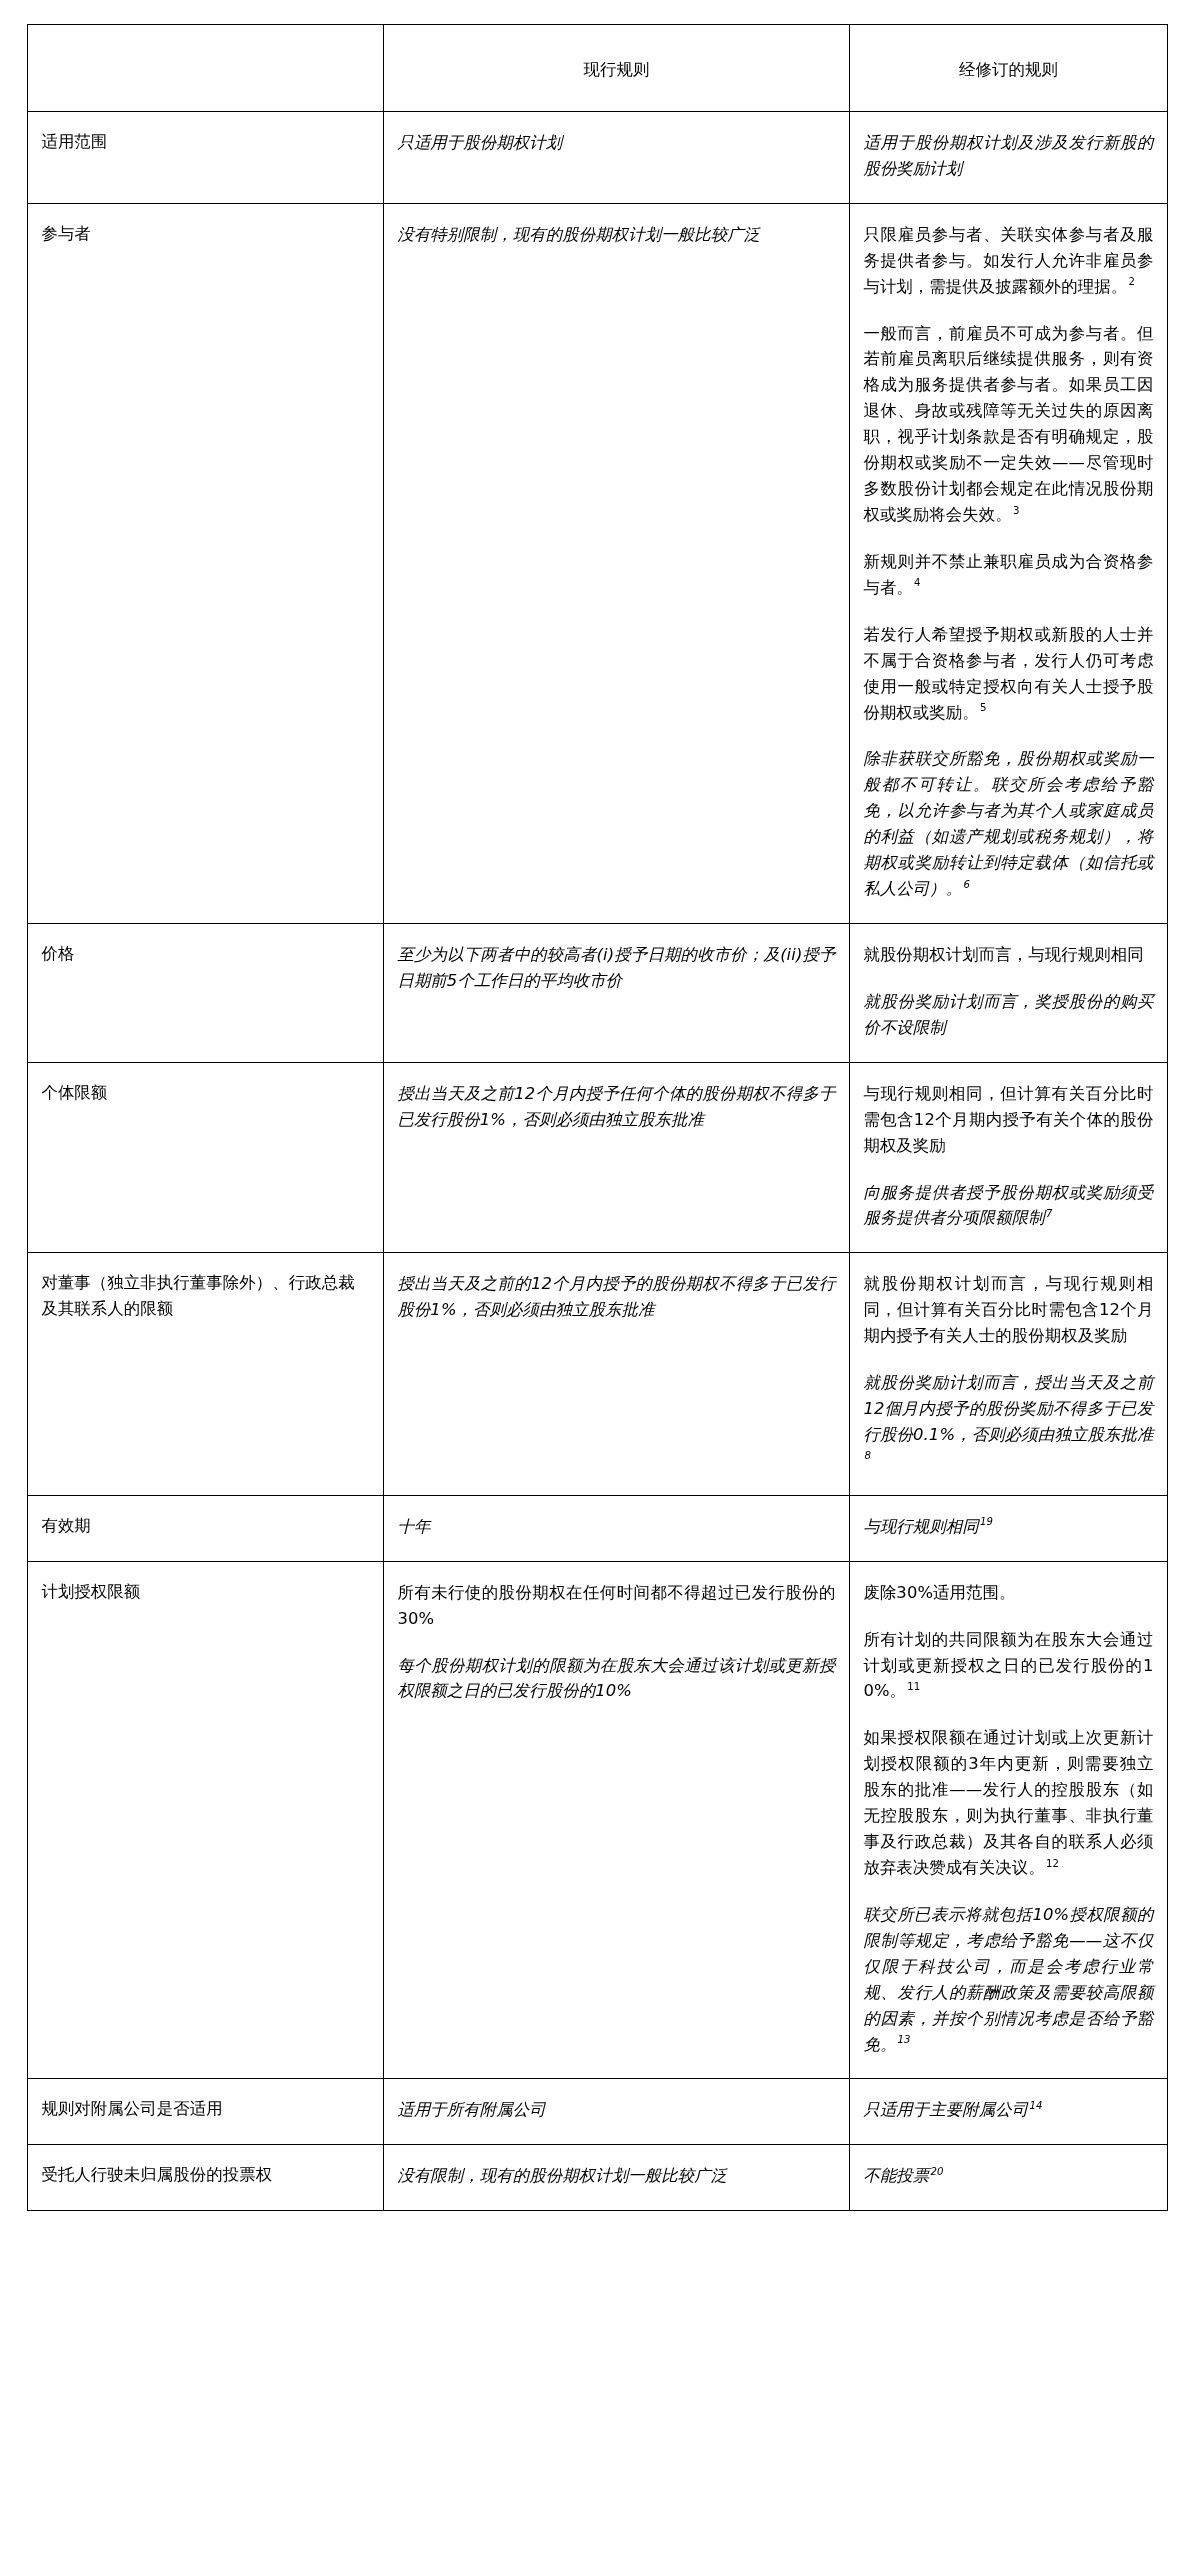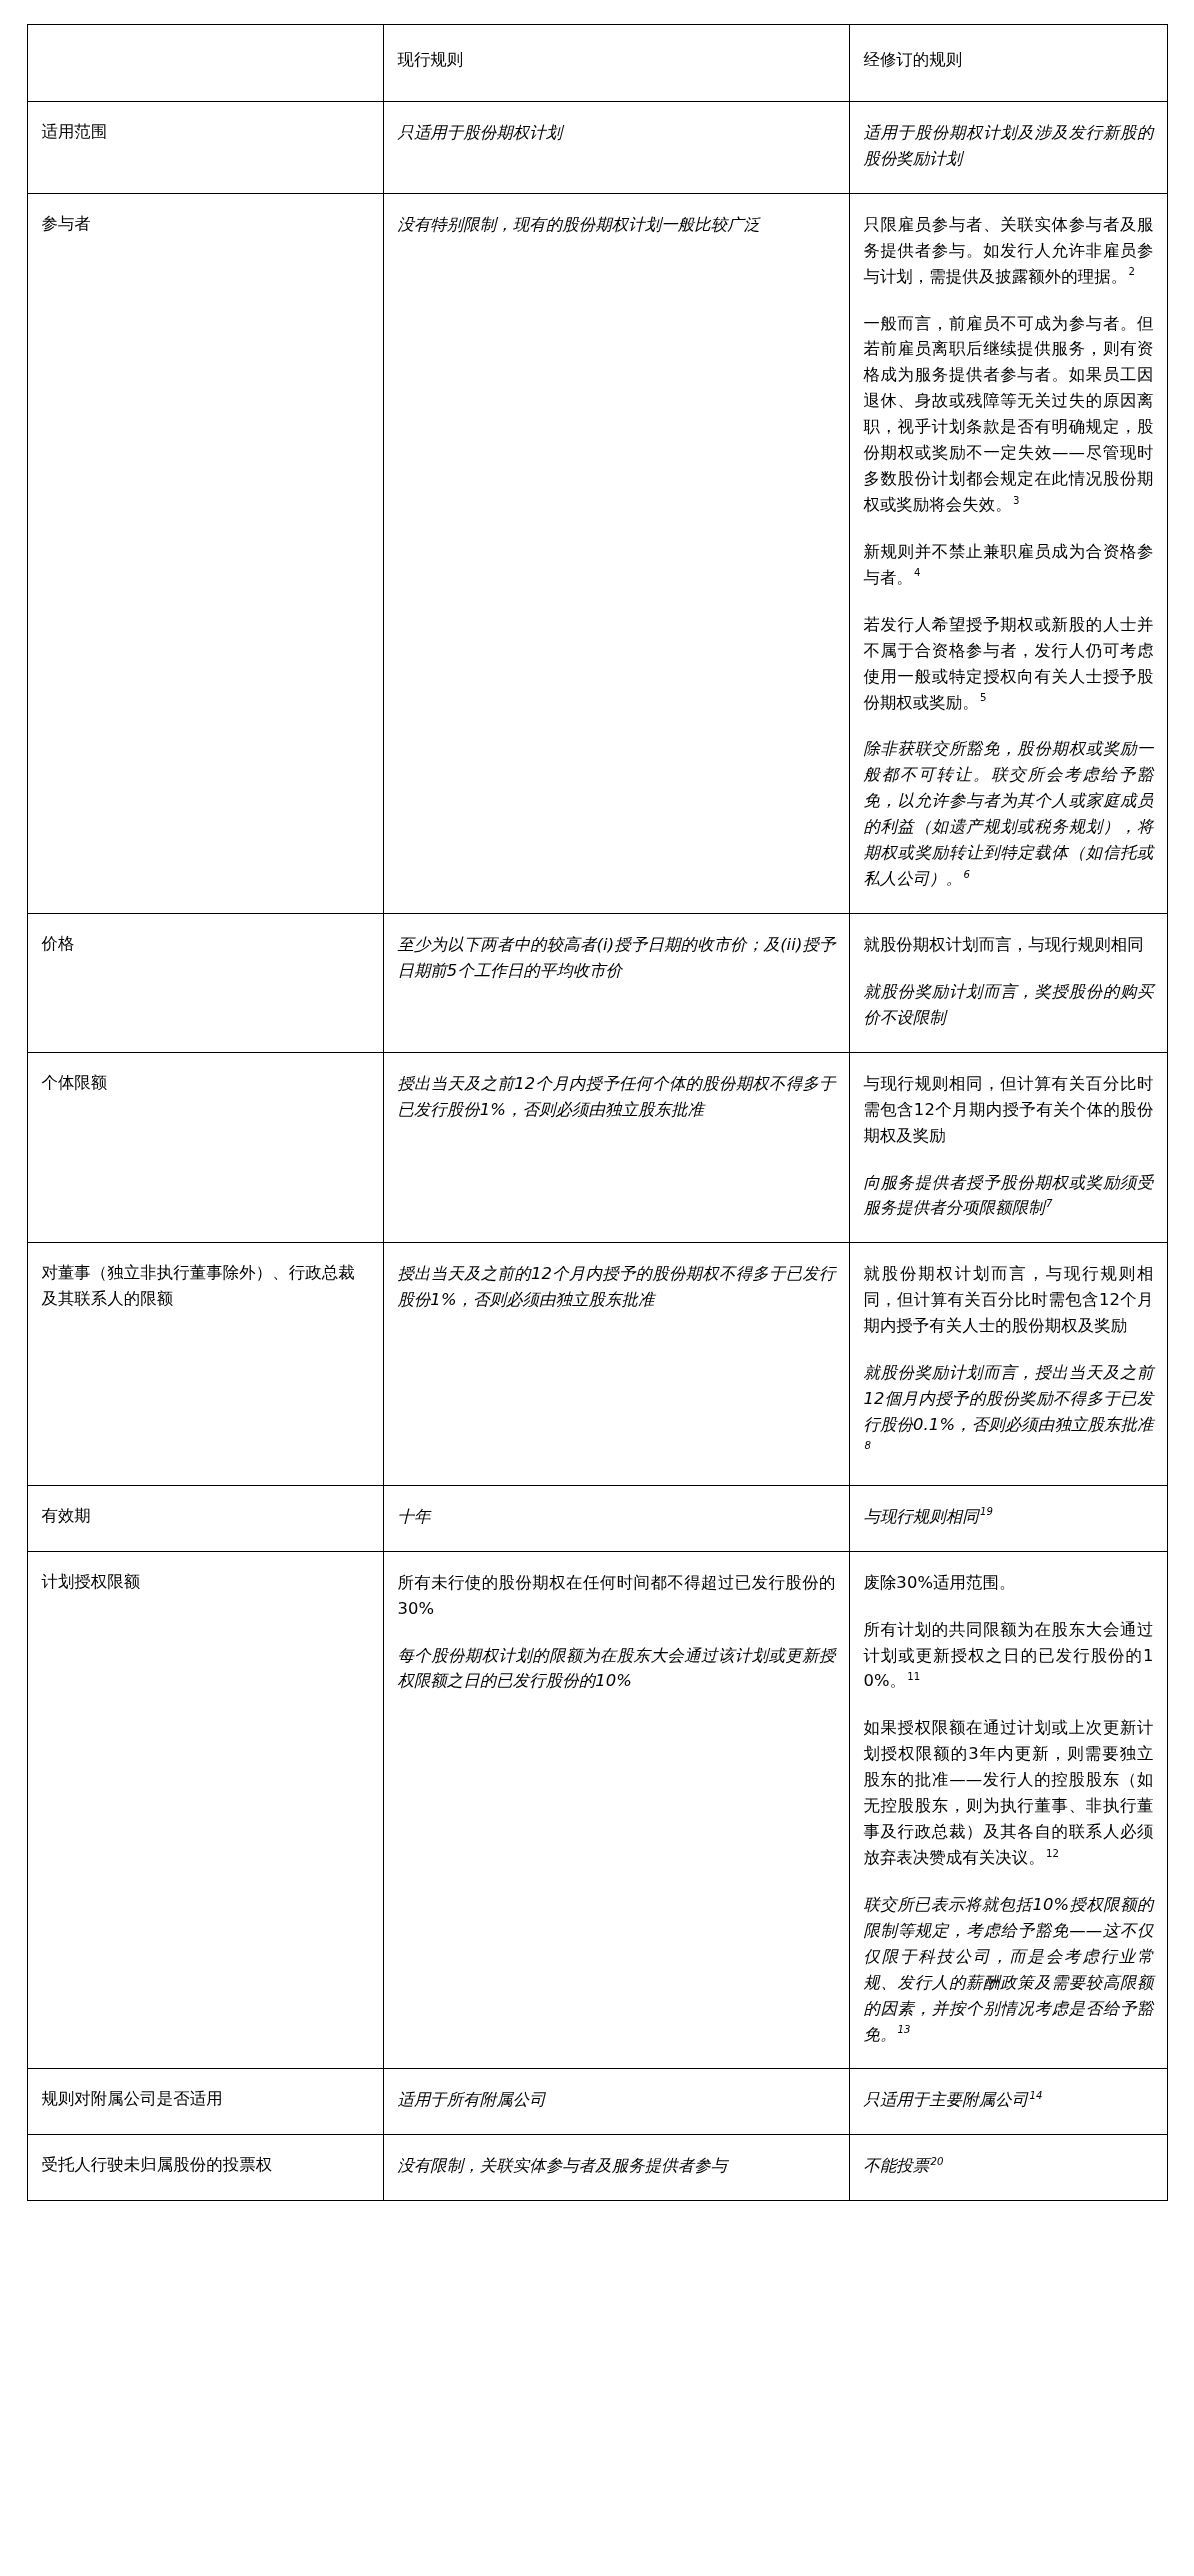--- a/index.html
+++ b/index.html
@@ -33,22 +33,23 @@
     border: 1.8px solid #000000;
     vertical-align: top;
     padding: 18px 13.4px 21px 13.4px;
     font-size: 16.4px;
     line-height: 1.58;
     letter-spacing: 0.1px;
     word-break: break-all;
   }
   table.comparison tr.header-row td {
     border-top: 1.8px solid #000000;
-    padding-top: 22px;
+    padding-top: 32px;
     padding-bottom: 28px;
+    text-align: center;
   }
   table.comparison tr.header-row td.blank {
     border-left: 1.8px solid #000000;
   }
   td.label-cell {
     padding-top: 21px;
     font-family: Liberation Mono, monospace;
   }
   .para {
     margin: 0 0 21px 0;
@@ -161,21 +162,21 @@
           <td>
             <p class="para">适用于所有附属公司</p>
           </td>
           <td>
             <p class="para">只适用于主要附属公司<sup>14</sup></p>
           </td>
         </tr>
         <tr>
           <td class="label-cell">受托人行驶未归属股份的投票权</td>
           <td>
-            <p class="para">没有限制，关联实体参与者及服务提供者参与</p>
+            <p class="para">没有限制，现有的股份期权计划一般比较广泛</p>
           </td>
           <td>
             <p class="para">不能投票<sup>20</sup></p>
           </td>
         </tr>
       </tbody>
   </table>
 </div>
 
 

